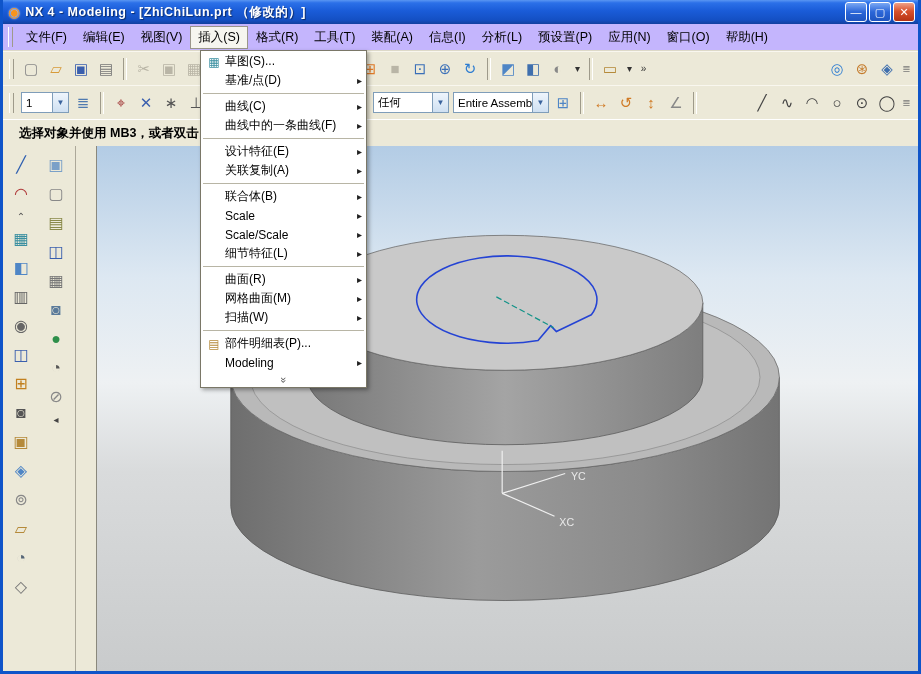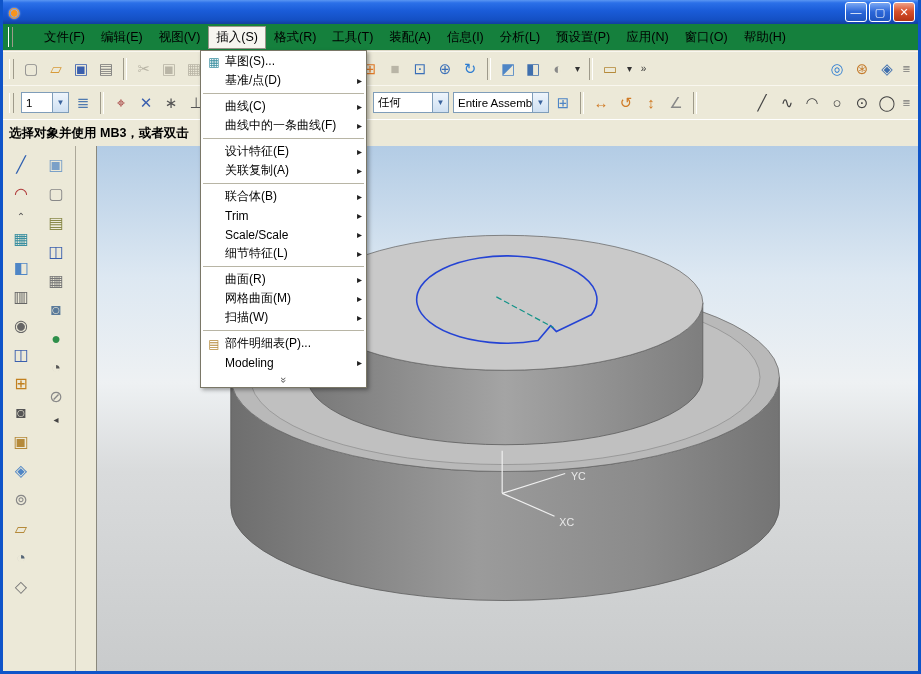--- a/index.html
+++ b/index.html
@@ -12,22 +12,22 @@
     background:linear-gradient(180deg,#5a96f2 0%,#2b70e8 12%,#1a5cd8 45%,#1450c4 82%,#123f9f 100%);}
   .logo{color:#f7941d;font-size:14px;line-height:1;text-shadow:0 0 2px #fff;}
   .title-text{color:#fff;font-weight:bold;font-size:12.5px;white-space:nowrap;overflow:hidden;
     text-shadow:1px 1px 1px #0a2a6a;letter-spacing:.5px;}
   .win-btns{margin-left:auto;display:flex;gap:2px;}
   .win-btn{width:20px;height:18px;border-radius:3px;border:1px solid #fff;color:#fff;font-size:11px;
     line-height:1;display:grid;place-items:center;
     background:linear-gradient(180deg,#7aa8f4,#2b66d8 50%,#1f55c0);}
   .win-btn.close{background:linear-gradient(180deg,#efa188,#d9512c 45%,#b53313);}
   
-  .menubar{height:26px;flex:none;display:flex;align-items:center;background:#15803d;
-    border-bottom:1px solid #ddd9c8;padding-left:2px;gap:18px;}
+  .menubar{height:26px;flex:none;display:flex;align-items:center;background:#c4b5fd;
+    border-bottom:1px solid #ddd9c8;padding-left:2px;}
   .mb-grip,.tb-grip0{width:3px;height:20px;margin:0 5px 0 3px;border-left:1px solid #fff;
     border-right:1px solid #9e9a8a;flex:none;}
   .mb-items{display:flex;align-items:center;}
   .mb-item{padding:3px 8px;font-size:12.5px;color:#000;white-space:nowrap;}
   .mb-item.active{border:1px solid #9a968a;background:#f6f5ef;padding:2px 7px;}
   
   .toolbar{height:33px;flex:none;display:flex;align-items:center;background:#ece9d8;
     border-top:1px solid #f9f7ef;padding:0 3px;}
   .tb-group{display:flex;align-items:center;gap:1px;}
   .tb-group.right{margin-left:auto;margin-right:2px;}
@@ -37,21 +37,21 @@
   .tbi.dis{--c:#b9b5a6;}
   .tbi.narrow{width:13px;font-size:10px;color:var(--c,#333);}
   .tbi.tgrip{width:2px;height:22px;border-left:1px solid #9e9a8a;border-right:1px solid #fff;margin:0 4px;}
   .combo{height:21px;background:#fff;border:1px solid #7f9db9;display:flex;align-items:center;
     font-size:11.5px;padding-left:4px;margin:0 2px;flex:none;box-sizing:border-box;}
   .combo .cv{flex:1;white-space:nowrap;overflow:hidden;color:#000;}
   .combo .cb{width:15px;height:100%;background:linear-gradient(#eef5fc,#cfe0f2);
     border-left:1px solid #7f9db9;display:grid;place-items:center;font-size:8px;color:#39629c;flex:none;}
   
   .promptbar{height:26px;flex:none;display:flex;align-items:center;background:#ece9d8;
-    border-top:1px solid #fff;padding-left:6px;font-weight:bold;font-size:12.5px;color:#000;}
+    border-top:1px solid #fff;padding-left:16px;font-weight:bold;font-size:12.5px;color:#000;}
   
   .body{flex:1;display:flex;min-height:0;}
   .sidebar{width:72px;flex:none;background:#ece9d8;border-right:1px solid #aca899;position:relative;}
   .scol{position:absolute;top:6px;display:flex;flex-direction:column;gap:3px;}
   .col-a{left:5px;} .col-b{left:40px;}
   .sbi{width:26px;height:26px;display:grid;place-items:center;font-size:16px;line-height:1;
     color:var(--c,#666);}
   .sbi.small{height:13px;font-size:10px;}
   .viewport{flex:1;position:relative;border-left:1px solid #8a887c;min-width:0;margin-left:20px;}
   .viewport svg{position:absolute;inset:0;width:100%;height:100%;display:block;}
@@ -68,20 +68,21 @@
   .mi.mi-expander .mi-label{flex:0 0 auto;transform:rotate(90deg);font-size:11px;color:#555;
     letter-spacing:-1px;line-height:1;}
 </style>
 </head>
 <body>
 
 <div class="root">
 
   <div class="titlebar">
     <span class="logo">◉</span>
+    <span class="title-text">NX 4 - Modeling - [ZhiChiLun.prt （修改的）]</span>
     <span class="win-btns">
       <span class="win-btn">—</span>
       <span class="win-btn">▢</span>
       <span class="win-btn close">✕</span>
     </span>
   </div>
 
   <div class="menubar">
     <span class="mb-grip"></span>
     <div class="mb-items">
@@ -527,21 +528,21 @@
         
         
       </div>
       <div class="mi">
         <span class="mi-icon"></span>
         <span class="mi-label">联合体(B)</span>
         <span class="mi-arrow">▸</span>
       </div>
       <div class="mi">
         <span class="mi-icon"></span>
-        <span class="mi-label">Trim</span>
+        <span class="mi-label">Scale</span>
         <span class="mi-arrow">▸</span>
       </div>
       <div class="mi">
         <span class="mi-icon"></span>
         <span class="mi-label">Scale/Scale</span>
         <span class="mi-arrow">▸</span>
       </div>
       <div class="mi">
         <span class="mi-icon"></span>
         <span class="mi-label">细节特征(L)</span>

